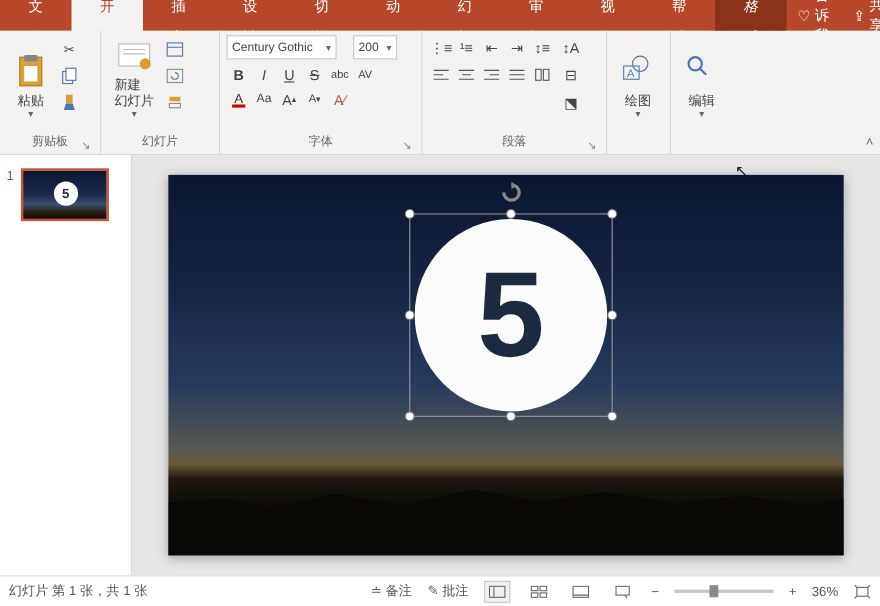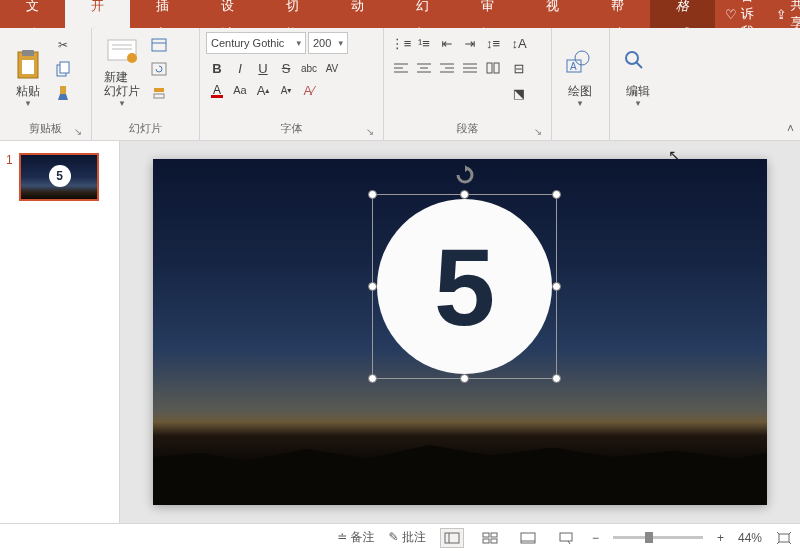--- a/index.html
+++ b/index.html
@@ -20,21 +20,21 @@
 .group-body { flex: 1; display: flex; align-items: flex-start; }
 .group-label { text-align: center; font-size: 11px; color: #666; padding: 2px 0; position: relative; }
 .dlg-launch { position: absolute; right: 2px; bottom: 2px; width: 10px; height: 10px; font-size: 10px; color: #888; }
 
 .big-btn { display: flex; flex-direction: column; align-items: center; justify-content: flex-end; height: 78px; padding: 2px 6px; cursor: pointer; }
 .big-btn .ico { width: 32px; height: 32px; margin-bottom: 4px; }
 .big-btn .lbl { font-size: 12px; text-align: left; line-height: 14px; }
 .small-stack { display: flex; flex-direction: column; gap: 2px; padding: 2px; }
 .small-btn { width: 22px; height: 22px; display: flex; align-items: center; justify-content: center; cursor: pointer; }
 
-.font-row { display: flex; gap: 2px; align-items: center; margin-bottom: 3px; }
+.font-row { display: flex; gap: 15px; align-items: center; margin-bottom: 3px; }
 .font-name { width: 100px; height: 22px; border: 1px solid #c8c6c4; background: #fff; padding: 0 4px; font-size: 11px; display: flex; align-items: center; }
 .font-size { width: 40px; height: 22px; border: 1px solid #c8c6c4; background: #fff; padding: 0 4px; font-size: 11px; display: flex; align-items: center; }
 .fmt-row { display: flex; gap: 1px; }
 .fmt-btn { width: 22px; height: 22px; display: flex; align-items: center; justify-content: center; cursor: pointer; font-size: 13px; }
 
 .para-col { display: flex; flex-direction: column; gap: 3px; }
 .para-row { display: flex; gap: 1px; }
 
 .collapse-caret { position: absolute; right: 6px; bottom: 4px; cursor: pointer; color: #666; }
 
@@ -385,20 +385,21 @@
           <div class="handle h-bl"></div>
           <div class="handle h-b"></div>
           <div class="handle h-br"></div>
         </div>
       </div>
     </div>
   </div>
 </div>
 
 <div class="status">
+  <span>幻灯片 第 1 张，共 1 张</span>
   <span class="spacer"></span>
   <span>≐ <span>备注</span></span>
   <span>✎ <span>批注</span></span>
   <div class="view-btn active">
       <span>
         <svg width="16" height="12">
           <rect x="1" y="1" width="14" height="10" fill="none" stroke="#666"></rect>
           <line x1="5" y1="1" x2="5" y2="11" stroke="#666"></line>
         </svg>
       </span>
@@ -428,20 +429,20 @@
           <line x1="6" y1="9" x2="4" y2="12" stroprep="#666"></line>
           <line x1="10" y1="9" x2="12" y2="12" stroke="#666"></line>
         </svg>
       </span>
     </div>
   <span>−</span>
   <div class="zoom-slider">
       <div class="th"></div>
     </div>
   <span>+</span>
-  <span>44%</span>
+  <span>36%</span>
   <span>
       <svg width="16" height="14">
         <rect x="3" y="3" width="10" height="8" fill="none" stroke="#666"></rect>
         <path d="M1 1 L3 3 M15 1 L13 3 M1 13 L3 11 M15 13 L13 11" stroke="#666"></path>
       </svg>
     </span>
 </div>
 
 </body></html>

